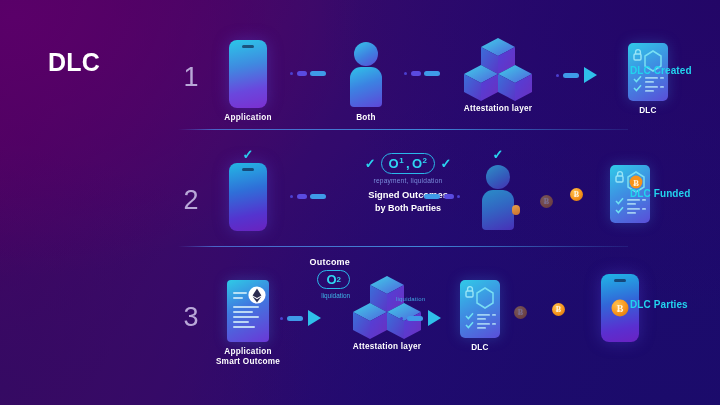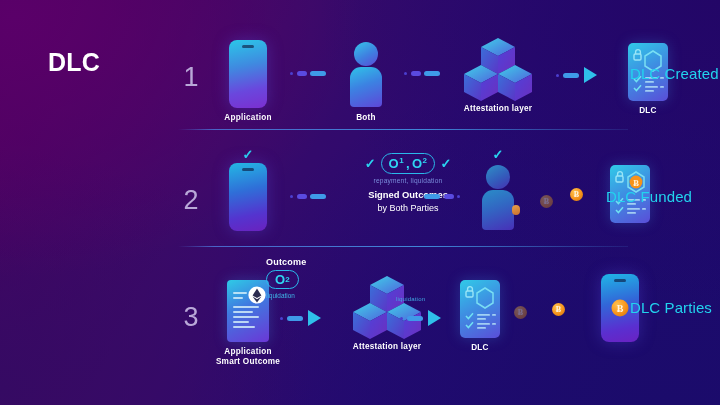--- a/index.html
+++ b/index.html
@@ -130,38 +130,38 @@
   .oc-line{display:flex;align-items:center;justify-content:center;gap:5px;}
   .oc-check{color:#2ad3f0;font-size:13px;font-weight:bold;line-height:1;}
   .oc-box{
     display:flex;align-items:center;gap:2px;padding:2px 7px;
     border:1.6px solid #2ab8ea;border-radius:11px;
     color:#2fd6f2;font-size:13px;font-weight:bold;letter-spacing:0.4px;
   }
   .oc-box sup{font-size:8px;vertical-align:super;}
   .oc-sub{color:#7a8ddb;font-size:6.6px;margin-top:3px;letter-spacing:0.2px;}
   .oc-title{color:#ffffff;font-size:9.4px;font-weight:bold;margin-top:5px;line-height:1.35;}
-  .oc-title .l2{font-weight:normal;font-size:9px;text-align:center;}
-
-  
-  .out3{position:absolute;text-align:left;}
+  .oc-title .l2{font-weight:bold;font-size:9px;text-align:center;}
+
+  
+  .out3{position:absolute;text-align:right;}
   .out3 .hd{color:#ffffff;font-size:9px;font-weight:bold;letter-spacing:0.2px;}
   .out3 .bx{
     display:inline-flex;align-items:center;margin-top:3px;padding:1px 8px;
     border:1.6px solid #2ab8ea;border-radius:10px;
     color:#2fd6f2;font-size:13px;font-weight:bold;
   }
   .out3 .bx sup{font-size:8px;vertical-align:super;}
   .out3 .sub{color:#3fb6e8;font-size:6.4px;margin-top:3px;}
   .mini-label{
     position:absolute;color:#3fa7e0;font-size:6px;letter-spacing:0.2px;white-space:nowrap;
   }
 
   .result{
-    position:absolute;color:#22d3ee;font-size:15px;font-weight:normal;letter-spacing:0.1px;
+    position:absolute;color:#22d3ee;font-size:10px;font-weight:bold;letter-spacing:0.1px;
     white-space:nowrap;
   }
 </style>
 </head>
 <body>
 
 <div class="stage">
 
   <div class="title">
     <span>DLC</span>
@@ -348,21 +348,21 @@
             <rect x="32" y="34" width="4" height="1.8" rx="0.9"></rect>
             <rect x="17" y="38" width="9" height="1.8" rx="0.9"></rect>
             <rect x="17" y="43" width="13" height="1.8" rx="0.9"></rect>
             <rect x="32" y="43" width="4" height="1.8" rx="0.9"></rect>
             <rect x="17" y="47" width="9" height="1.8" rx="0.9"></rect>
           </g>
         </svg>
       </div>
     </div>
 
-    <div class="result" style="left:428px;top:47px;">DLC Funded</div>
+    <div class="result" style="left:452px;top:47px;">DLC Funded</div>
   </div>
 
   <div class="row row3">
     <div class="step-num">3</div>
 
     <div class="node" style="left:32px;top:22px;width:76px;">
       <div class="doc eth">
         <svg width="42" height="62" viewBox="0 0 42 62">
           <g fill="#d8f2fb" opacity="0.8">
             <rect x="6" y="12" width="14" height="2" rx="1"></rect>

